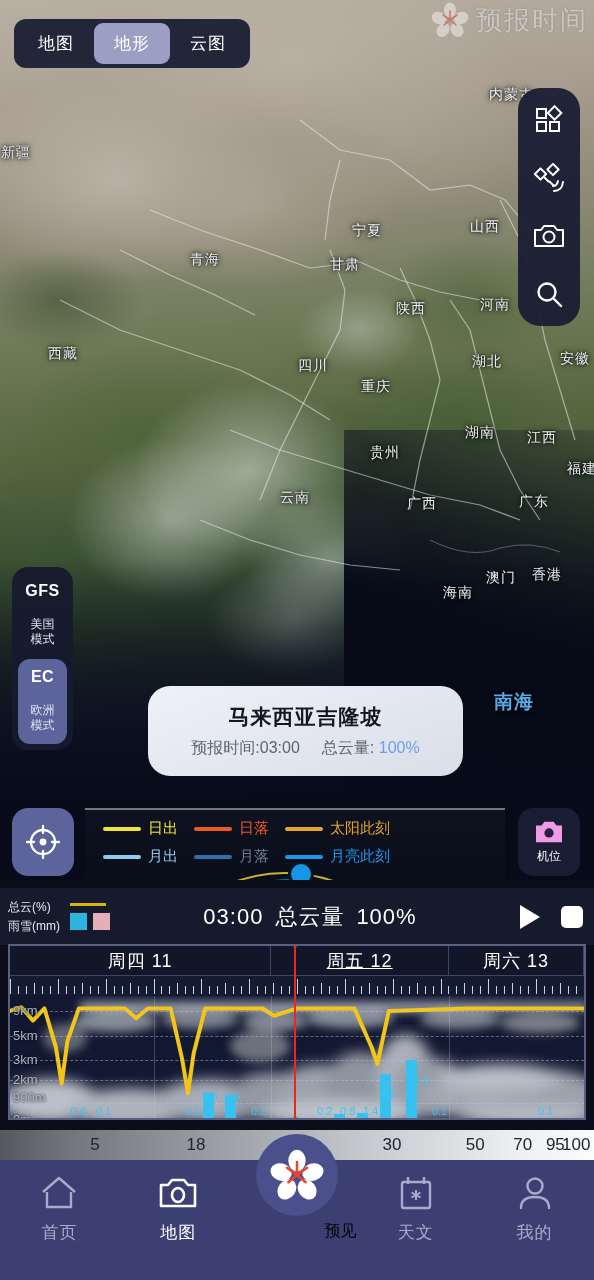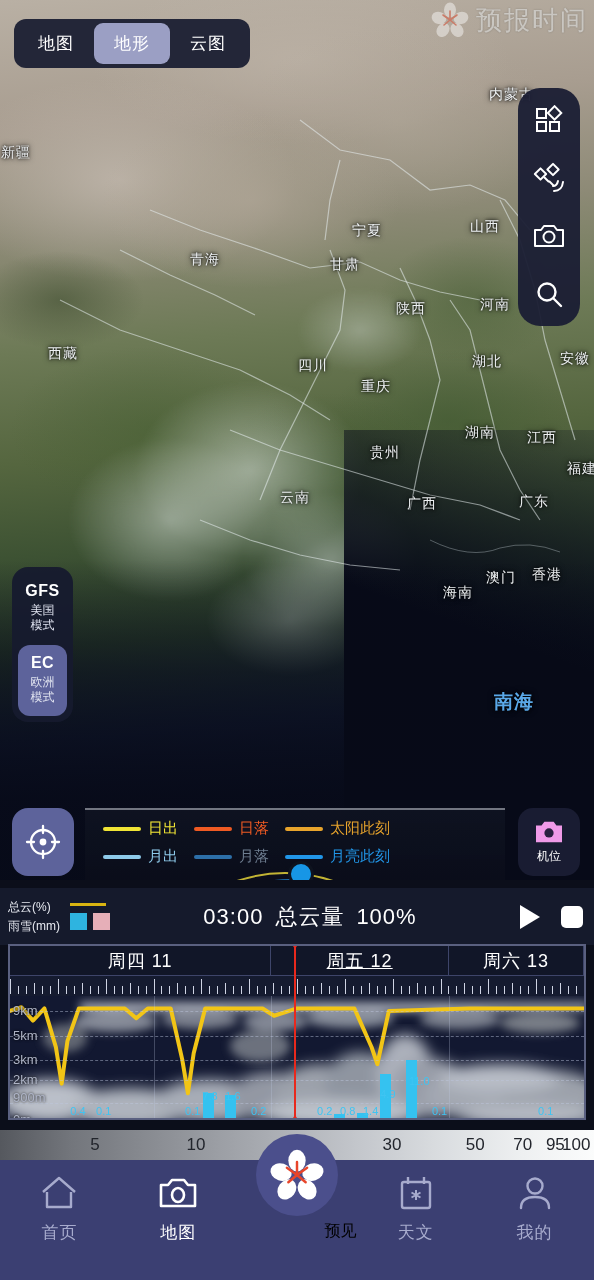--- a/index.html
+++ b/index.html
@@ -59,21 +59,21 @@
     display:flex; flex-direction:column; align-items:center; gap:22px; }
   .rtool { width:36px; height:36px; display:flex; align-items:center; justify-content:center; }
 
   
   .models { position:absolute; left:12px; top:567px; width:61px;
     background:rgba(22,26,46,.95); border-radius:16px; padding:6px;
     display:flex; flex-direction:column; gap:2px; }
   .model { border-radius:12px; padding:9px 0 11px; text-align:center; }
   .model.active { background:#5d639b; }
   .model .code { font-size:16px; font-weight:bold; color:#fff; letter-spacing:.5px; }
-  .model .cn { font-size:12px; color:#dfe2ef; line-height:1.22; margin-top:3px; }
+  .model .cn { font-size:12px; color:#dfe2ef; line-height:1.22; margin-top:17px; }
 
   .locate { position:absolute; left:12px; top:808px; width:62px; height:68px;
     background:#5d639b; border-radius:16px; display:flex; align-items:center; justify-content:center; }
 
   
   .infocard { position:absolute; left:148px; top:686px; width:315px; height:90px;
     background:linear-gradient(160deg,#eef1f7,#dadee8); border-radius:22px;
     display:flex; flex-direction:column; align-items:center; justify-content:center; gap:7px; }
   .infocard .title { font-size:21px; font-weight:bold; color:#14171f; letter-spacing:1px; }
   .infocard .sub { font-size:16px; color:#5e6470; display:flex; gap:22px; }
@@ -295,20 +295,30 @@
     </div>
 
     <div class="jiwei">
       <svg width="30" height="26" viewBox="0 0 32 28">
         <path d="M2,7 h6 l3,-4 h10 l3,4 h6 v18 h-28 z" fill="#f09ae8"></path>
         <circle cx="16" cy="15" r="5" fill="#2a2040"></circle>
       </svg>
       <div class="lbl">机位</div>
     </div>
 
+    <div class="infocard">
+      <div class="title">马来西亚吉隆坡</div>
+      <div class="sub">
+        <span>预报时间:03:00</span>
+        <span>
+          <span>总云量:</span>
+          <span class="hl">100%</span>
+        </span>
+      </div>
+    </div>
 
     <div class="sunpanel">
       <svg class="arc" viewBox="0 0 420 70" preserveAspectRatio="none">
         <path d="M130,72 Q200,38 270,72" fill="none" stroke="#e3d23a" stroke-width="2" opacity=".85"></path>
         <path d="M150,74 Q205,50 262,74" fill="none" stroke="#2196e8" stroke-width="2" opacity=".75"></path>
       </svg>
       <div class="legend">
         <div class="legrow">
           <div class="legitem">
             <span class="legline" style="background:#f0e435"></span>
@@ -532,21 +542,21 @@
           <div class="pval" style="left: 398.93px; top: 79.36px;">11.0</div>
           <div class="pval" style="left: 421.89px; top: 109.12px;">0.1</div>
           <div class="pval" style="left: 528.08px; top: 109.12px;">0.1</div>
         </div>
     </div>
     <div class="cursor" id="cursorLine" style="top: 0px; bottom: 0px; left: 284.13px;"></div>
   </div>
 
   <div class="scale" id="scaleBar">
       <span style="left: 16%;">5</span>
-      <span style="left: 33%;">10</span>
+      <span style="left: 33%;">18</span>
       <span style="left: 51%;">20</span>
       <span style="left: 66%;">30</span>
       <span style="left: 80%;">50</span>
       <span style="left: 88%;">70</span>
       <span style="left: 93.5%;">95</span>
       <span style="left: 97%;">100</span>
     </div>
 
   <div class="nav">
     <div class="navitem">

